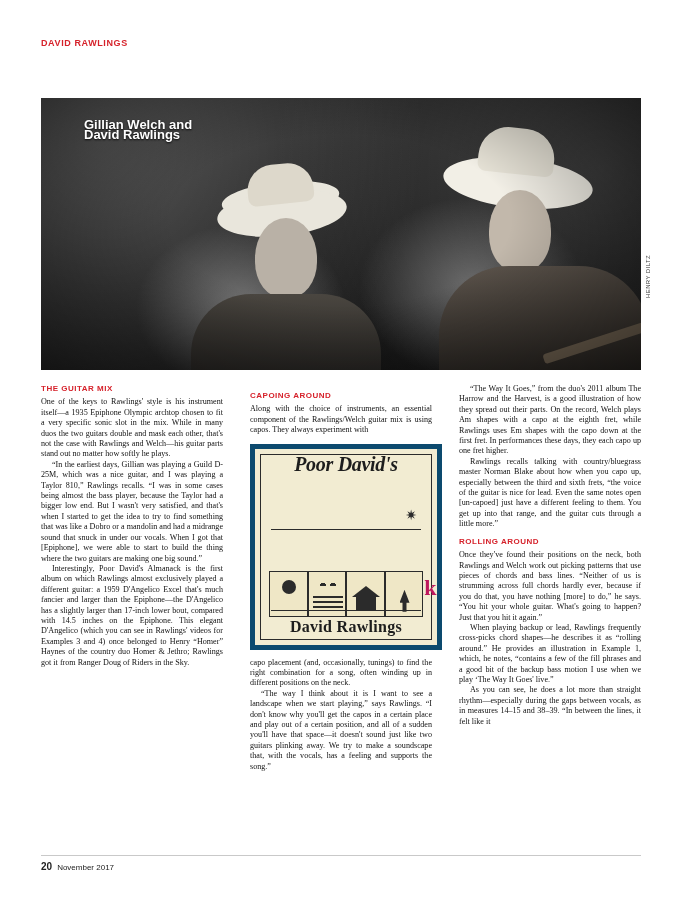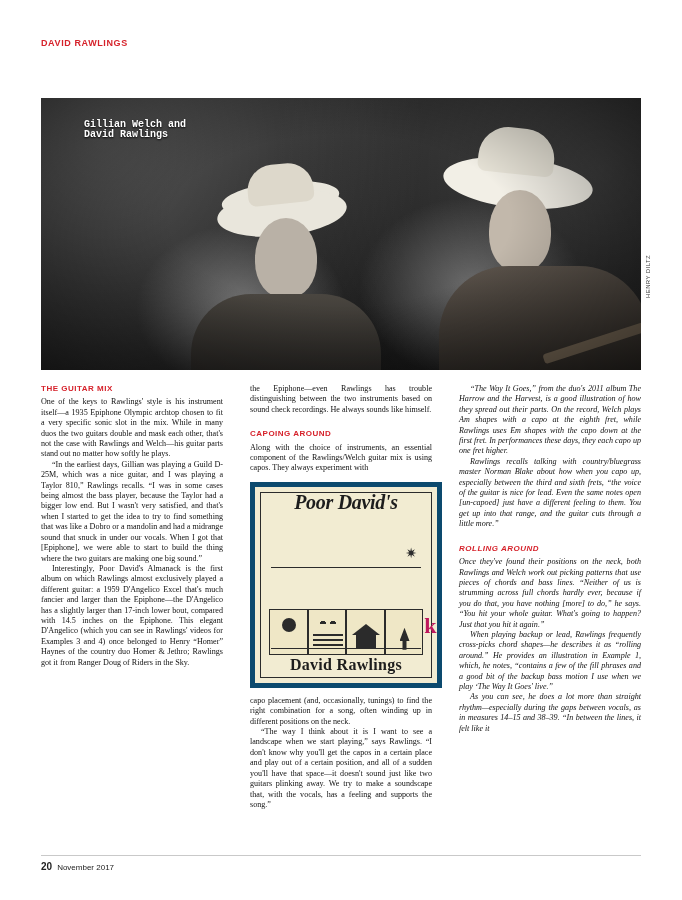--- a/index.html
+++ b/index.html
@@ -127,22 +127,22 @@
   }
   .photo-vignette {
     position: absolute;
     inset: 0;
     background: radial-gradient(ellipse at 50% 45%, rgba(0,0,0,0) 40%, rgba(0,0,0,0.55) 100%);
   }
   .photo-caption {
     position: absolute;
     left: 43px;
     top: 22px;
-    font-family: Liberation Mono, monospace;
-    font-size: 10px;
+    font-family: Liberation Sans, sans-serif;
+    font-size: 13px;
     font-weight: bold;
     line-height: 10px;
     color: #ffffff;
     text-shadow: 0 1px 2px rgba(0,0,0,0.9);
     width: 120px;
   }
   .photo-credit {
     position: absolute;
     left: 645px;
     top: 298px;
@@ -159,35 +159,35 @@
     position: absolute;
     top: 384px;
     width: 182px;
     font-size: 8.1px;
     line-height: 10.4px;
     text-align: justify;
     color: #111;
   }
   .col1 { left: 41px; }
   .col2 { left: 250px; }
-  .col3 { left: 459px; font-style: italic; }
+  .col3 { left: 459px; }
   .col p {
     margin: 0;
   }
   .col p + p { text-indent: 11px; }
   .subhead {
     font-family: "Liberation Sans", sans-serif;
     font-weight: bold;
     font-size: 8px;
     letter-spacing: 0.5px;
     color: #d6222b;
     text-transform: uppercase;
     margin: 0 0 3px 0;
   }
-  .subhead.spaced { margin-top: 14px; }
+  .subhead.spaced { margin-top: 7px; }
   
   .album {
     position: relative;
     width: 182px;
     height: 196px;
     margin: 8px 0 8px 0;
     background: #f2ecd2;
     border: 5px solid #0c4a6e;
     overflow: hidden;
   }
@@ -355,21 +355,20 @@
   <div class="photo-credit">HENRY DILTZ</div>
 
   <div class="col col1">
     <div class="subhead">THE GUITAR MIX</div>
     <p>One of the keys to Rawlings' style is his instrument itself—a 1935 Epiphone Olympic archtop chosen to fit a very specific sonic slot in the mix. While in many duos the two guitars double and mask each other, that's not the case with Rawlings and Welch—his guitar parts stand out no matter how softly he plays.</p>
     <p>“In the earliest days, Gillian was playing a Guild D-25M, which was a nice guitar, and I was playing a Taylor 810,” Rawlings recalls. “I was in some cases being almost the bass player, because the Taylor had a bigger low end. But I wasn't very satisfied, and that's when I started to get the idea to try to find something that was like a Dobro or a mandolin and had a midrange sound that snuck in under our vocals. When I got that [Epiphone], we were able to start to build the thing where the two guitars are making one big sound.”</p>
     <p>Interestingly, Poor David's Almanack is the first album on which Rawlings almost exclusively played a different guitar: a 1959 D'Angelico Excel that's much fancier and larger than the Epiphone—the D'Angelico has a slightly larger than 17-inch lower bout, compared with 14.5 inches on the Epiphone. This elegant D'Angelico (which you can see in Rawlings' videos for Examples 3 and 4) once belonged to Henry “Homer” Haynes of the country duo Homer &amp; Jethro; Rawlings got it from Ranger Doug of Riders in the Sky.</p>
   </div>
 
   <div class="col col2">
-    <p>the Epiphone—even Rawlings has trouble distinguishing between the two instruments based on sound check recordings. He always sounds like himself.</p>
     <div class="subhead spaced">CAPOING AROUND</div>
     <p>Along with the choice of instruments, an essential component of the Rawlings/Welch guitar mix is using capos. They always experiment with</p>
 
     <div class="album">
       <div class="album-inner"></div>
       <div class="album-title">Poor David's</div>
       <div class="album-rule rule-a"></div>
       <div class="album-title2">Almanack</div>
       <div class="album-star">✷</div>
       <div class="album-art-row">

